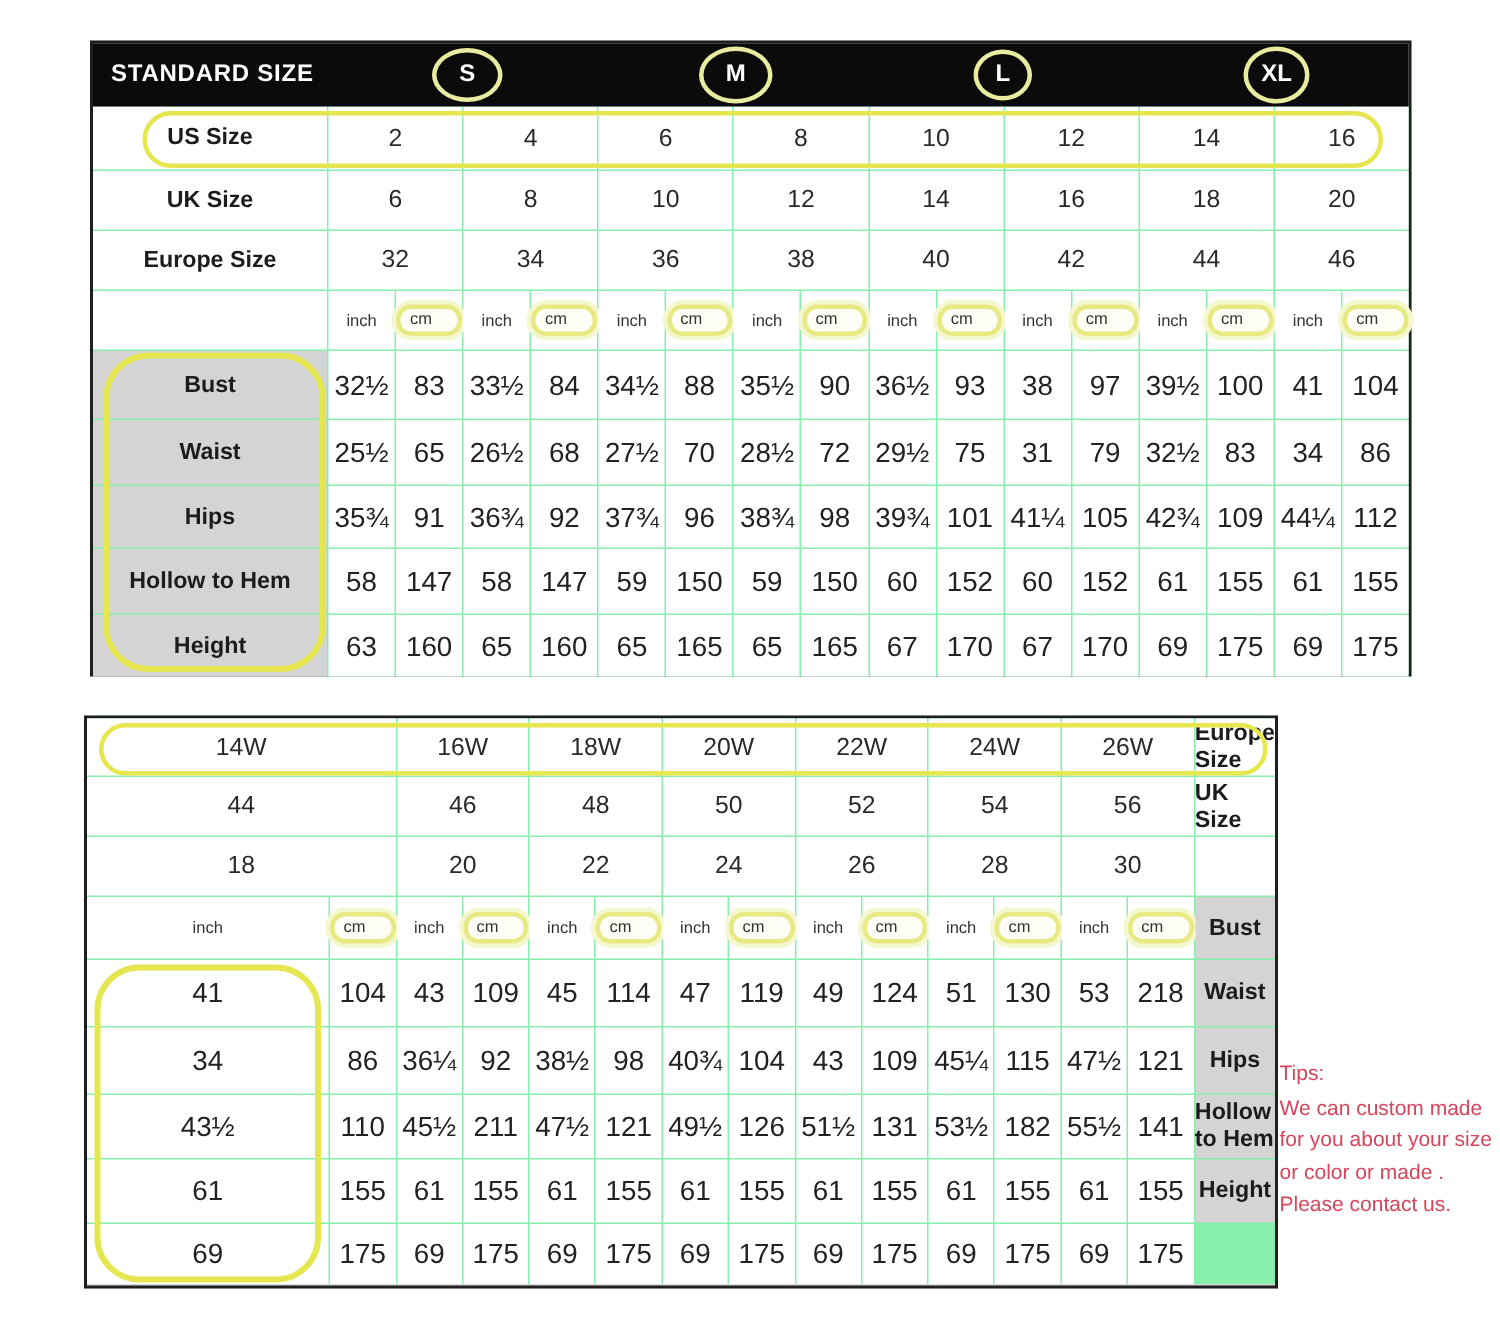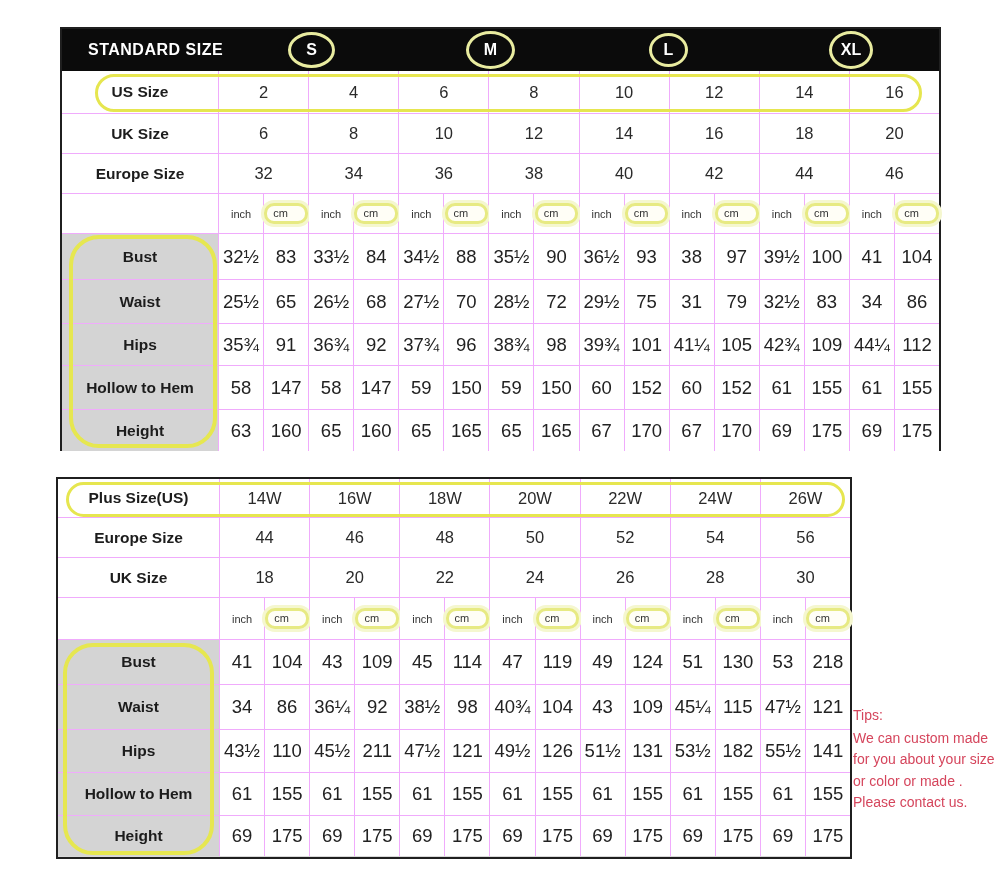--- a/index.html
+++ b/index.html
@@ -8,32 +8,32 @@
     font-family:"Liberation Sans", sans-serif;color:#2a2a2a;overflow:hidden;
   }
   .size-table{position:absolute;background:#d9d9d9;border:2px solid #1f1f1f;box-sizing:border-box;}
   #standard-table{left:60px;top:27px;width:881px;height:424px;}
   #plus-table{left:56px;top:477px;width:796px;height:382px;}
 
   .header-bar{
     position:relative;height:42px;background:#0b0b0b;display:flex;align-items:center;
     padding-left:12px;box-sizing:border-box;
   }
-  .header-title{color:#ffffff;font-weight:bold;font-size:16px;letter-spacing:.5px;margin-left:14px;}
+  .header-title{color:#ffffff;font-weight:bold;font-size:16px;letter-spacing:.5px;}
   .size-circle{
     position:absolute;border:3px solid #e9eca0;border-radius:50%;
     display:flex;align-items:center;justify-content:center;box-sizing:border-box;
   }
   .size-circle span{color:#ffffff;font-weight:bold;font-size:16px;}
   #circle-s{left:226px;top:3px;width:47px;height:36px;}
   #circle-m{left:404px;top:2px;width:49px;height:38px;}
   #circle-l{left:587px;top:4px;width:39px;height:34px;}
   #circle-xl{left:767px;top:2px;width:44px;height:38px;}
 
-  .grid{display:grid;gap:1px;background:#f0abfc;}
+  .grid{display:grid;gap:1px;background:#86efac;}
   #standard-grid{
     grid-template-columns:156px repeat(16,1fr);
     grid-template-rows:42px 39px 39px 39px 45px 43px 41px 43px 41px;
   }
   #plus-grid{
     grid-template-columns:161px repeat(14,1fr);
     grid-template-rows:38px 39px 39px 41px 44px 44px 42px 42px 40px;
   }
   .cell{background:#ffffff;display:flex;align-items:center;justify-content:center;}
   .cell.gray{background:#d4d4d4;}
@@ -463,23 +463,20 @@
       <div class="cell ">
         <span class="meas-val">175</span>
       </div>
     </div>
   <div class="overlay oval" id="ov-us-size"></div>
   <div class="overlay big-outline" id="ov-standard-labels"></div>
 </div>
 
 <div class="size-table" id="plus-table">
   <div class="grid" id="plus-grid">
-      <div class="cell label-cell">
-        <span>Plus Size(US)</span>
-      </div>
       <div class="cell span2">
         <span class="size-val">14W</span>
       </div>
       <div class="cell span2">
         <span class="size-val">16W</span>
       </div>
       <div class="cell span2">
         <span class="size-val">18W</span>
       </div>
       <div class="cell span2">

